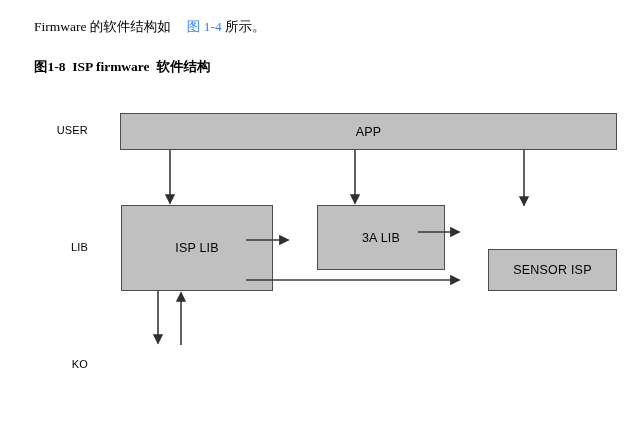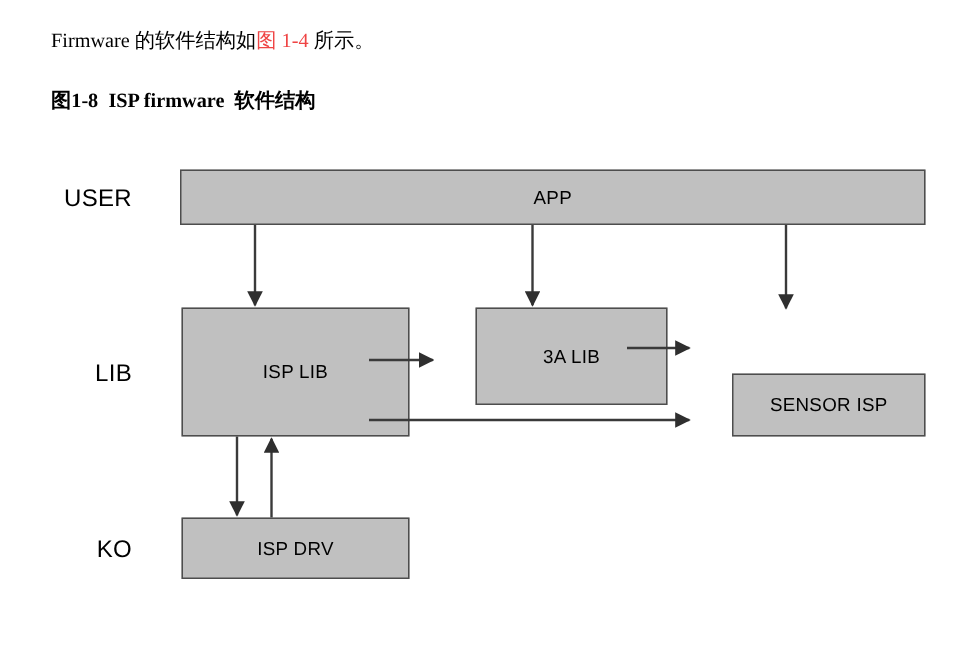--- a/index.html
+++ b/index.html
@@ -22,21 +22,22 @@
     white-space: nowrap;
     font-family: "Liberation Serif", serif;
     font-size: 13.5px;
     line-height: 1;
   }
   #intro-sentence {
     left: 34px;
     top: 20px;
   }
   #intro-sentence .xref {
-    color: #ef4444;
+    color: #3b82f6;
+    padding-left: 16px;
   }
   #figure-caption {
     left: 34px;
     top: 60px;
     font-weight: bold;
     font-size: 13.5px;
   }
   #figure-caption .cap-latin {
     font-weight: bold;
   }
@@ -72,21 +73,21 @@
   #node-3a-lib   { left: 290px; top: 205px; width: 128px; height: 65px; }
   #node-sensor-3a  { left: 461px; top: 207px; width: 129px; height: 42px; }
   #node-sensor-isp { left: 461px; top: 249px; width: 129px; height: 42px;
                      border-top: 1.4px solid #4d4d4d; }
   #node-isp-drv  { left: 94px;  top: 345px; width: 152px; height: 41px; }
 
   
   .tier-label {
     position: absolute;
     font-family: "Liberation Sans", sans-serif;
-    font-size: 16px;
+    font-size: 11px;
     color: #000000;
     white-space: nowrap;
     text-align: right;
     letter-spacing: 0.2px;
   }
   #label-user { left: 10px; top: 124px; width: 78px; }
   #label-lib  { left: 10px; top: 241px; width: 78px; }
   #label-ko   { left: 10px; top: 358px; width: 78px; }
 
   
@@ -109,21 +110,20 @@
 <div id="diagram">
 
   <div class="tier-label" id="label-user">USER</div>
   <div class="tier-label" id="label-lib">LIB</div>
   <div class="tier-label" id="label-ko">KO</div>
 
   <div class="node" id="node-app">APP</div>
   <div class="node" id="node-isp-lib">ISP LIB</div>
   <div class="node" id="node-3a-lib">3A LIB</div>
   <div class="node" id="node-sensor-isp">SENSOR ISP</div>
-  <div class="node" id="node-isp-drv">ISP DRV</div>
 
   <svg id="connectors" viewBox="0 0 638 434" width="638" height="434">
     <defs>
       <marker id="arrowhead" viewBox="0 0 10 10" refX="9" refY="5" markerWidth="6.5" markerHeight="6.5" orient="auto-start-reverse">
         <path d="M 0 0 L 10 5 L 0 10 z" fill="#2f2f2f"></path>
       </marker>
     </defs>
 
     <g>
       <line x1="170" y1="150" x2="170" y2="203.5" stroke="#3a3a3a" stroke-width="1.6" marker-end="url(#arrowhead)"></line>

